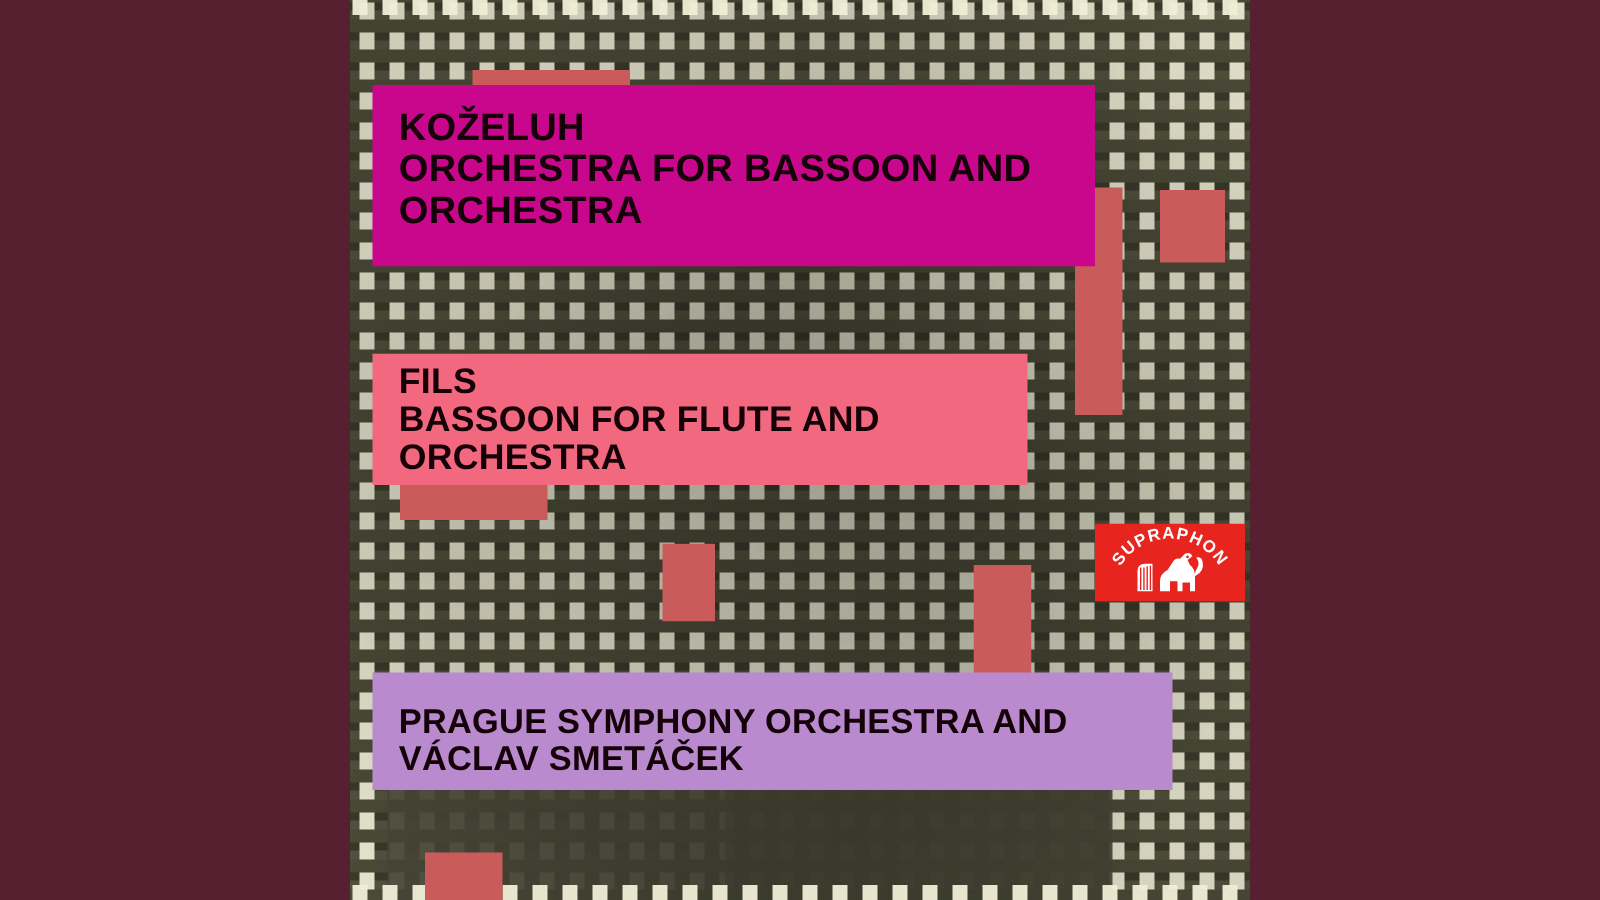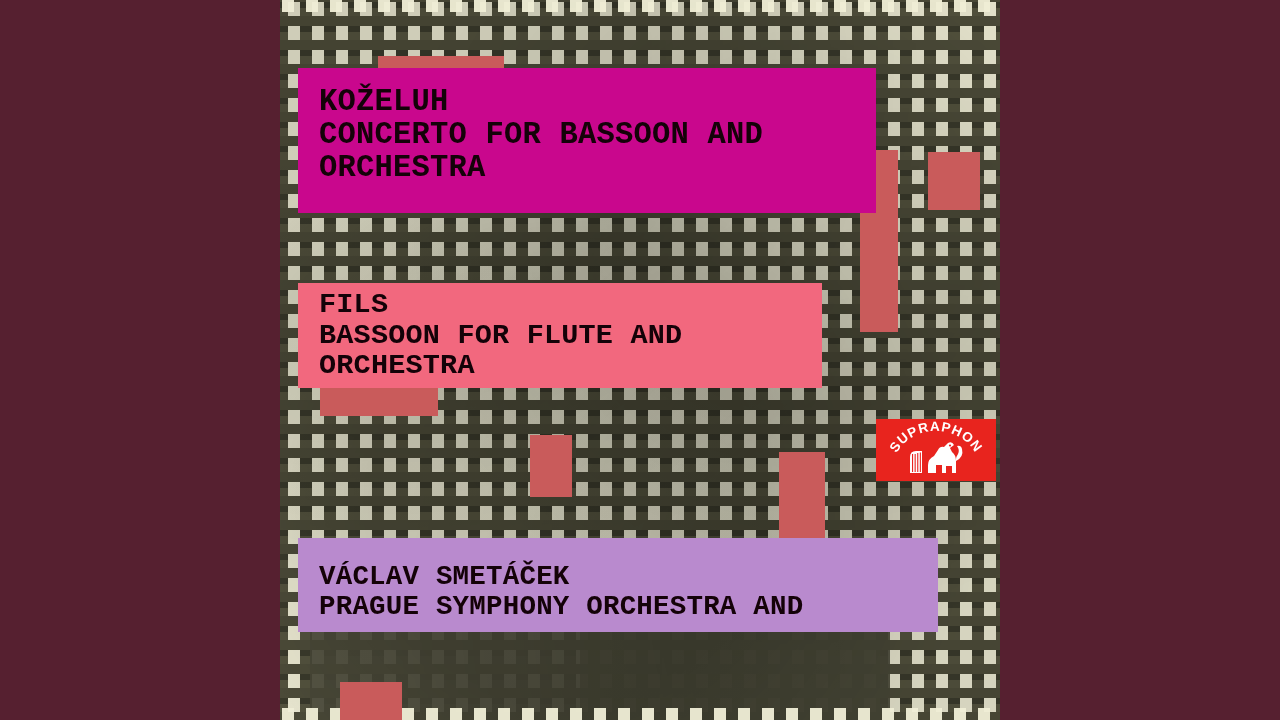--- a/index.html
+++ b/index.html
@@ -114,21 +114,21 @@
   
   .panel {
     position: absolute;
     box-sizing: border-box;
     color: #140208;
     font-weight: bold;
     letter-spacing: .2px;
     line-height: 1.075;
     z-index: 20;
   }
-  .panel .ln { display: block; white-space: nowrap; font-family: Liberation Mono, monospace; }
+  .panel .ln { display: block; white-space: nowrap; }
 
   #panel-kozeluh {
     left: 18px; top: 68px;
     width: 578px; height: 145px;
     background: #c9078d;
     padding: 18px 0 0 21px;
     font-size: 30.5px;
   }
   #panel-fils {
     left: 18px; top: 283px;
@@ -186,33 +186,33 @@
     <div class="accent" style="left:98px;top:56px;width:126px;height:16px"></div>
     <div class="accent" style="left:580px;top:150px;width:38px;height:182px"></div>
     <div class="accent" style="left:648px;top:152px;width:52px;height:58px"></div>
     <div class="accent" style="left:40px;top:388px;width:118px;height:28px"></div>
     <div class="accent" style="left:250px;top:435px;width:42px;height:62px"></div>
     <div class="accent" style="left:499px;top:452px;width:46px;height:92px"></div>
     <div class="accent" style="left:60px;top:682px;width:62px;height:38px"></div>
 
     <div class="panel" id="panel-kozeluh">
       <span class="ln">KOŽELUH</span>
-      <span class="ln">CONCERTO FOR BASSOON AND</span>
+      <span class="ln">ORCHESTRA FOR BASSOON AND</span>
       <span class="ln">ORCHESTRA</span>
     </div>
 
     <div class="panel" id="panel-fils">
       <span class="ln">FILS</span>
       <span class="ln">BASSOON FOR FLUTE AND</span>
       <span class="ln">ORCHESTRA</span>
     </div>
 
     <div class="panel" id="panel-orchestra">
+      <span class="ln">PRAGUE SYMPHONY ORCHESTRA AND</span>
       <span class="ln">VÁCLAV SMETÁČEK</span>
-      <span class="ln">PRAGUE SYMPHONY ORCHESTRA AND</span>
     </div>
 
     <div id="logo">
       <svg width="120" height="62" viewBox="0 0 120 62" aria-hidden="true">
 
         <defs>
           <path id="arc" d="M 16,52 A 44,40 0 0 1 104,52"></path>
         </defs>
         <text font-family="Liberation Sans, sans-serif" font-size="13.5" font-weight="bold" fill="#ffffff" letter-spacing="1">
           <textPath href="#arc" startOffset="50%" text-anchor="middle">SUPRAPHON</textPath>

